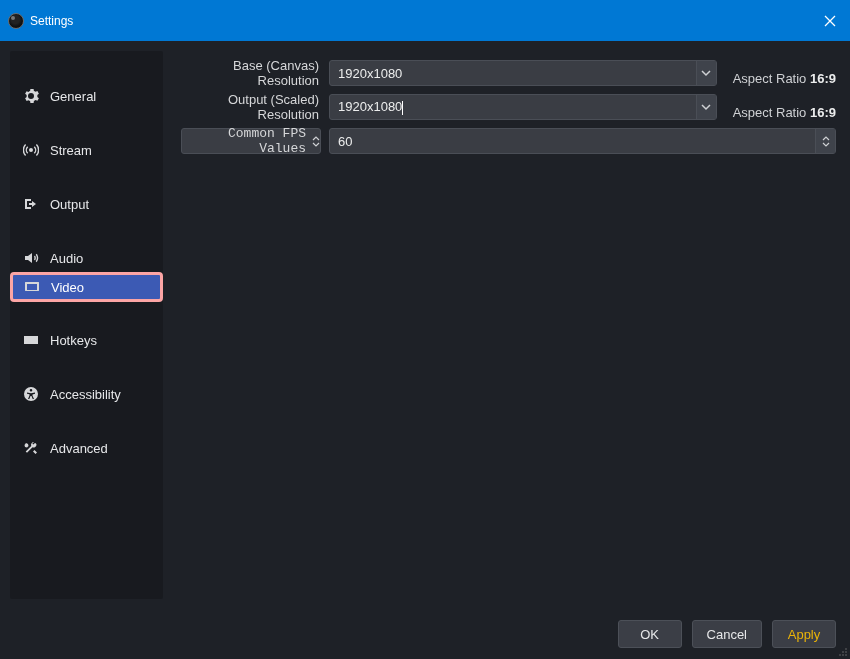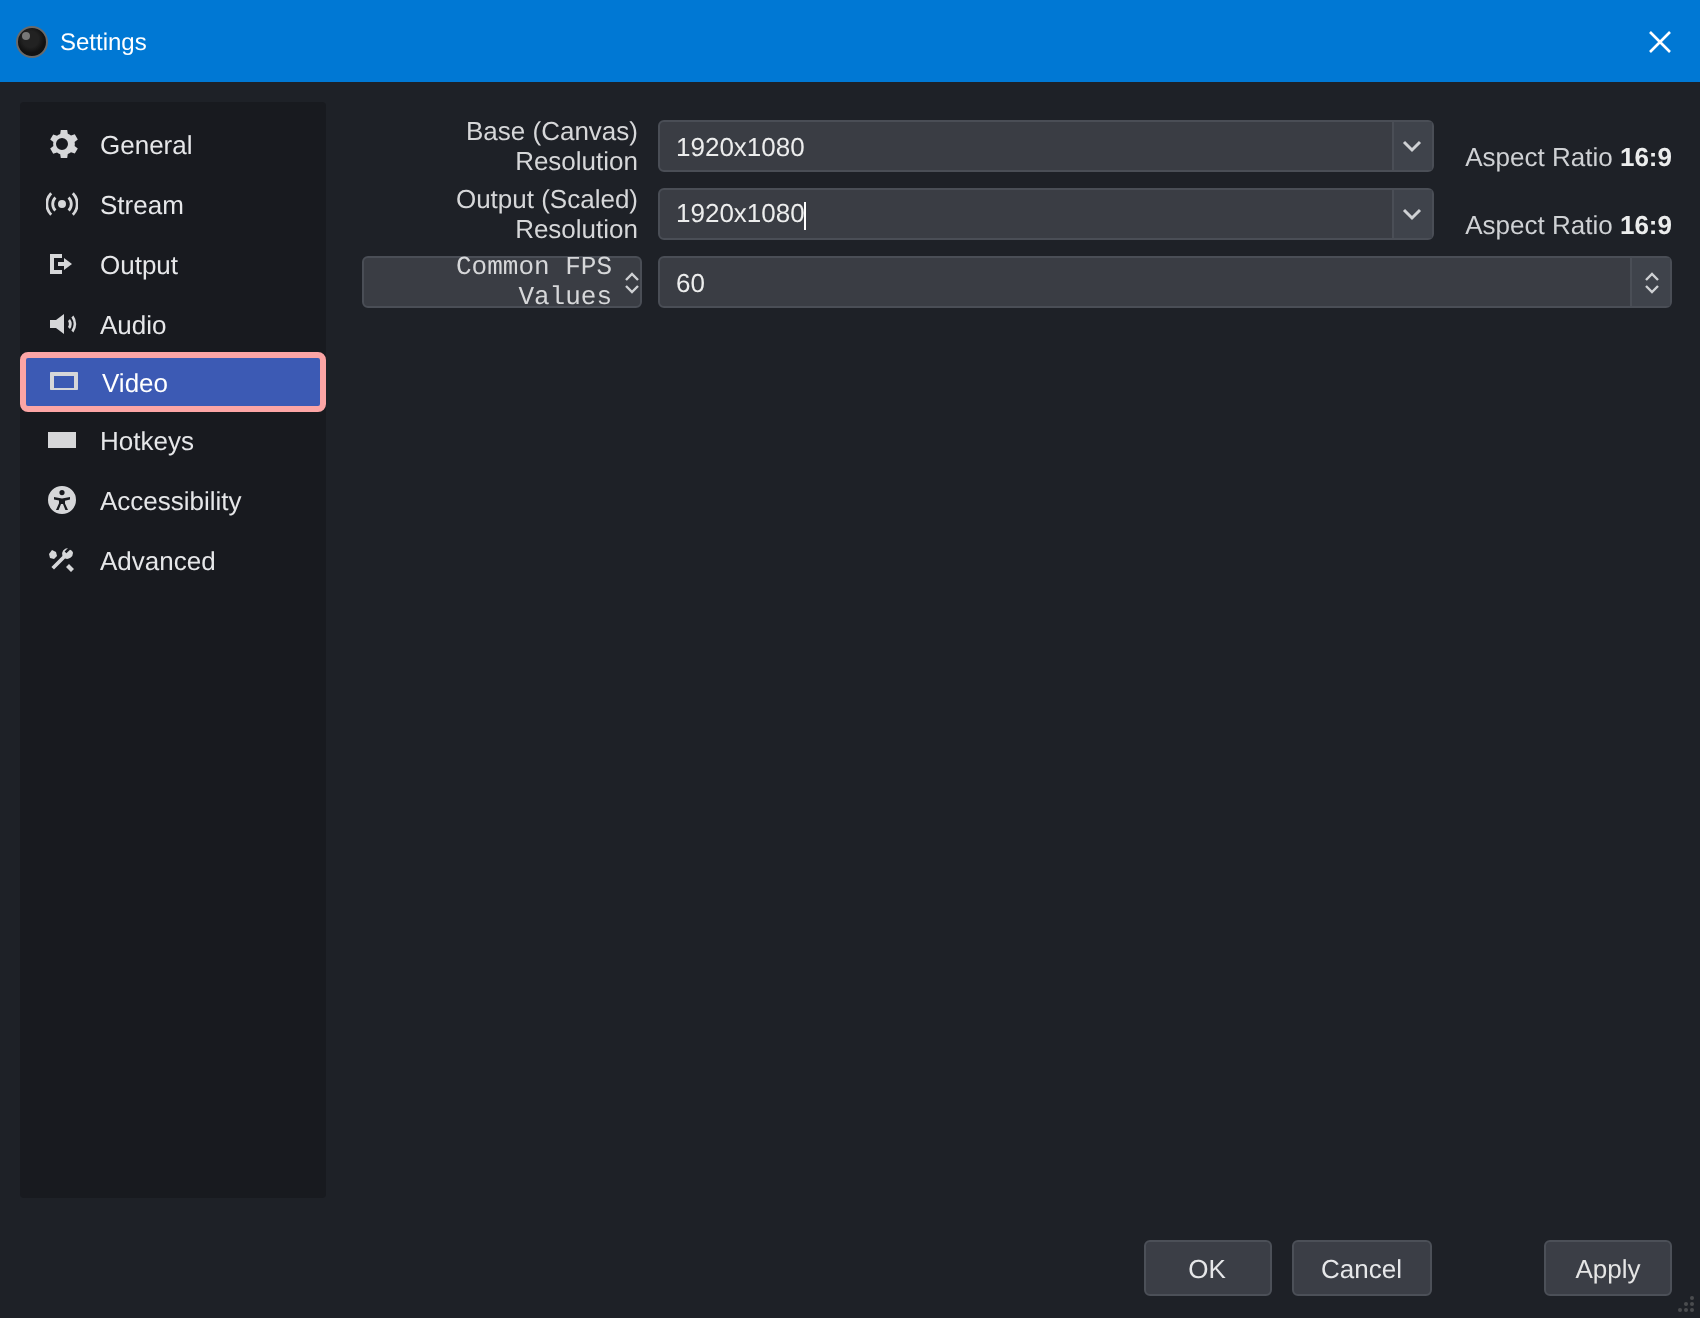--- a/index.html
+++ b/index.html
@@ -8,21 +8,21 @@
   .titlebar { height: 41px; background: #0078d4; display: flex; align-items: center; padding: 0 8px; color: #fff; }
   .titlebar .app-icon { width: 16px; height: 16px; border-radius: 50%; background: radial-gradient(circle at 45% 40%, #222 35%, #111 60%); border: 1px solid #6a6a6a; margin-right: 6px; position: relative; }
   .titlebar .app-icon::after { content:""; position:absolute; left:2px; top:2px; width:4px; height:4px; border-radius:50%; background:#777; }
   .titlebar .title-text { font-size: 12px; flex: 0 0 auto; }
   .titlebar .spacer { flex: 1; }
   .titlebar .close { width: 40px; height: 28px; display:flex; align-items:center; justify-content:center; cursor:pointer; margin-right:-8px; }
   .titlebar .close svg { width:12px; height:12px; }
 
   .body { flex:1; display:flex; padding: 10px; gap: 0; min-height:0; }
   .sidebar { width: 153px; background: #181a1f; border-radius: 2px; padding-top: 6px; display:flex; flex-direction:column; }
-  .sidebar-item { display:flex; align-items:center; height: 30px; padding: 0 10px; gap: 10px; cursor:pointer; border: 2px solid transparent; border-radius:3px; }
+  .sidebar-item { display:flex; align-items:center; height: 30px; padding: 0 10px; gap: 10px; cursor:pointer; border: 2px solid transparent; border-radius:3px;margin-top:24px; }
   .sidebar-item.selected { background:#3c5ab4; }
   .sidebar-item.selected.highlight { border: 3px solid #fca5a5; border-radius:4px; margin:-1px 0; }
   .sidebar .icon { width:18px; display:flex; align-items:center; justify-content:center; color:#d6d7d9; }
   .sidebar .icon svg { width:16px; height:16px; }
   .sidebar-label { font-size:13px; color:#e6e7e9; }
   .sidebar-item.selected .sidebar-label { color:#fff; }
 
   .main { flex:1; padding: 8px 4px 0 18px; display:flex; flex-direction:column; gap: 6px; min-width:0; }
   .row { display:flex; align-items:center; height: 28px; gap: 8px; }
   .row .label { flex: 0 0 140px; text-align:right; color:#d6d7d9; font-size:13px; padding-right: 2px; }
@@ -35,21 +35,21 @@
   .combo .caret-btn svg, .combo .spin-btn svg { width:10px; height:10px; }
   .combo.disabled .spin-btn { cursor:default; }
   .aspect { flex:0 0 auto; font-size:13px; color:#cfd1d4; white-space:nowrap; }
   .aspect b { font-weight:600; color:#eceded; }
 
   .fps-label-combo { flex: 0 0 140px; height:26px; background:#3a3d44; border:1px solid #4a4e56; border-radius:3px; display:flex; align-items:center; }
   .fps-label-combo .txt { flex:1; text-align:right; padding-right:6px; font-size:13px; color:#d6d7d9;font-family:Liberation Mono, monospace; }
 
   .footer { height: 50px; display:flex; align-items:center; justify-content:flex-end; gap:10px; padding: 0 14px; }
   .btn { min-width:64px; height:28px; padding: 0 14px; background:#3b3e46; border:1px solid #4c5058; border-radius:3px; color:#e6e7e9; font-size:13px; display:flex; align-items:center; justify-content:center; cursor:pointer; }
-  .btn.disabled { color:#e5e5e5; cursor:default;margin-left:46px; }
+  .btn.disabled { color:#eab308; cursor:default; }
 
   .resize-grip { position:absolute; right:2px; bottom:2px; width:12px; height:12px; opacity:0.5; }
   .resize-grip svg { width:12px; height:12px; }
 
   .spin-btn .spin-stack { display:flex; flex-direction:column; align-items:center; justify-content:center; gap:1px; }
   .spin-btn .spin-stack svg { width:8px; height:5px; }
   .text-cursor { display:inline-block; width:1px; height:14px; background:#fff; vertical-align:middle; margin-left:0; }
 </style>
 </head>
 <body>

